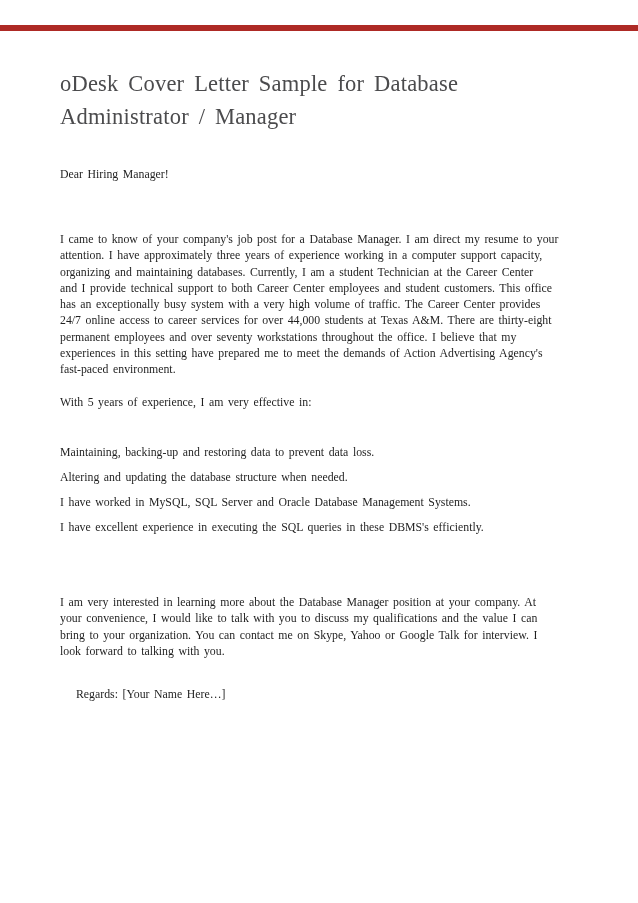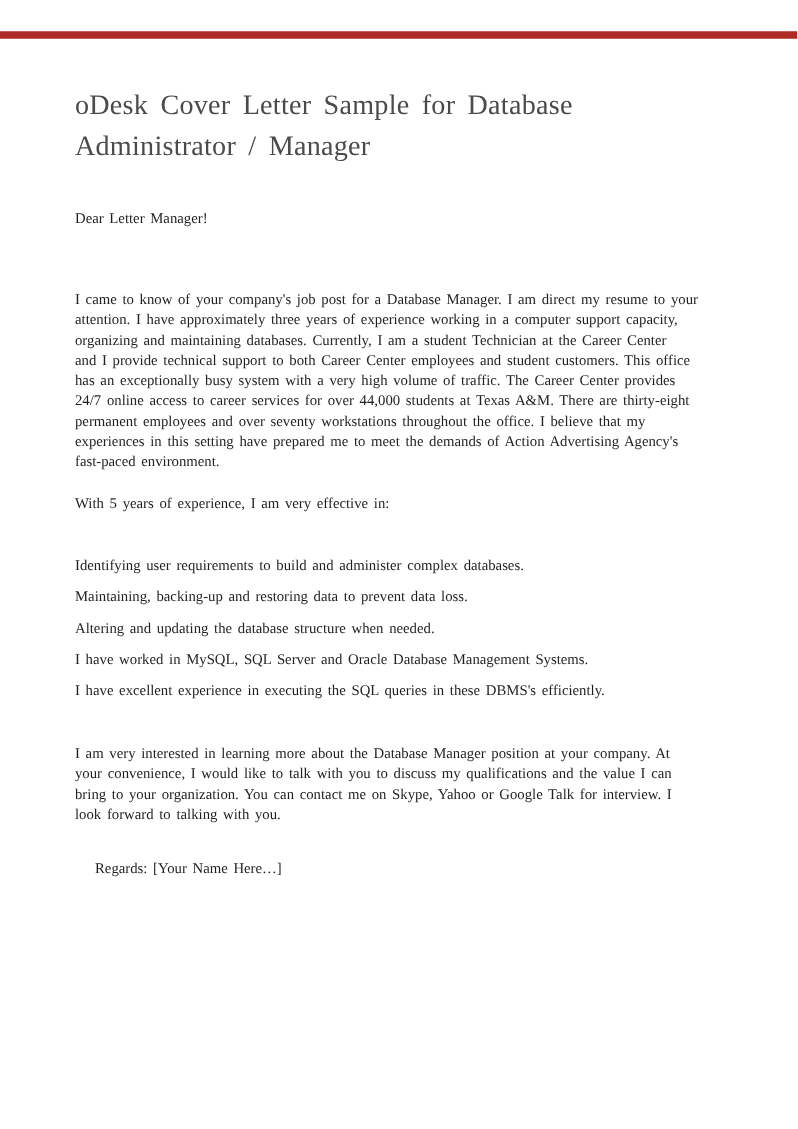--- a/index.html
+++ b/index.html
@@ -65,36 +65,35 @@
 </head>
 <body>
 
 <div class="page">
 
   <div class="top-accent-bar"></div>
 
   <h1 class="doc-title">oDesk Cover Letter Sample for Database
 Administrator / Manager</h1>
 
-  <p class="bodytext salutation">Dear Letter Manager!</p>
+  <p class="bodytext salutation">Dear Hiring Manager!</p>
 
   <p class="bodytext intro-para">I came to know of your company's job post for a Database Manager. I am direct my resume to your
 attention. I have approximately three years of experience working in a computer support capacity,
 organizing and maintaining databases. Currently, I am a student Technician at the Career Center
 and I provide technical support to both Career Center employees and student customers. This office
 has an exceptionally busy system with a very high volume of traffic. The Career Center provides
 24/7 online access to career services for over 44,000 students at Texas A&amp;M. There are thirty-eight
 permanent employees and over seventy workstations throughout the office. I believe that my
 experiences in this setting have prepared me to meet the demands of Action Advertising Agency's
 fast-paced environment.</p>
 
   <p class="bodytext lead-line">With 5 years of experience, I am very effective in:</p>
 
   <div class="skills">
-    <div class="skill-item">Identifying user requirements to build and administer complex databases.</div>
     <div class="skill-item">Maintaining, backing-up and restoring data to prevent data loss.</div>
     <div class="skill-item">Altering and updating the database structure when needed.</div>
     <div class="skill-item">I have worked in MySQL, SQL Server and Oracle Database Management Systems.</div>
     <div class="skill-item">I have excellent experience in executing the SQL queries in these DBMS's efficiently.</div>
   </div>
 
   <p class="bodytext closing-para">I am very interested in learning more about the Database Manager position at your company. At
 your convenience, I would like to talk with you to discuss my qualifications and the value I can
 bring to your organization. You can contact me on Skype, Yahoo or Google Talk for interview. I
 look forward to talking with you.</p>

